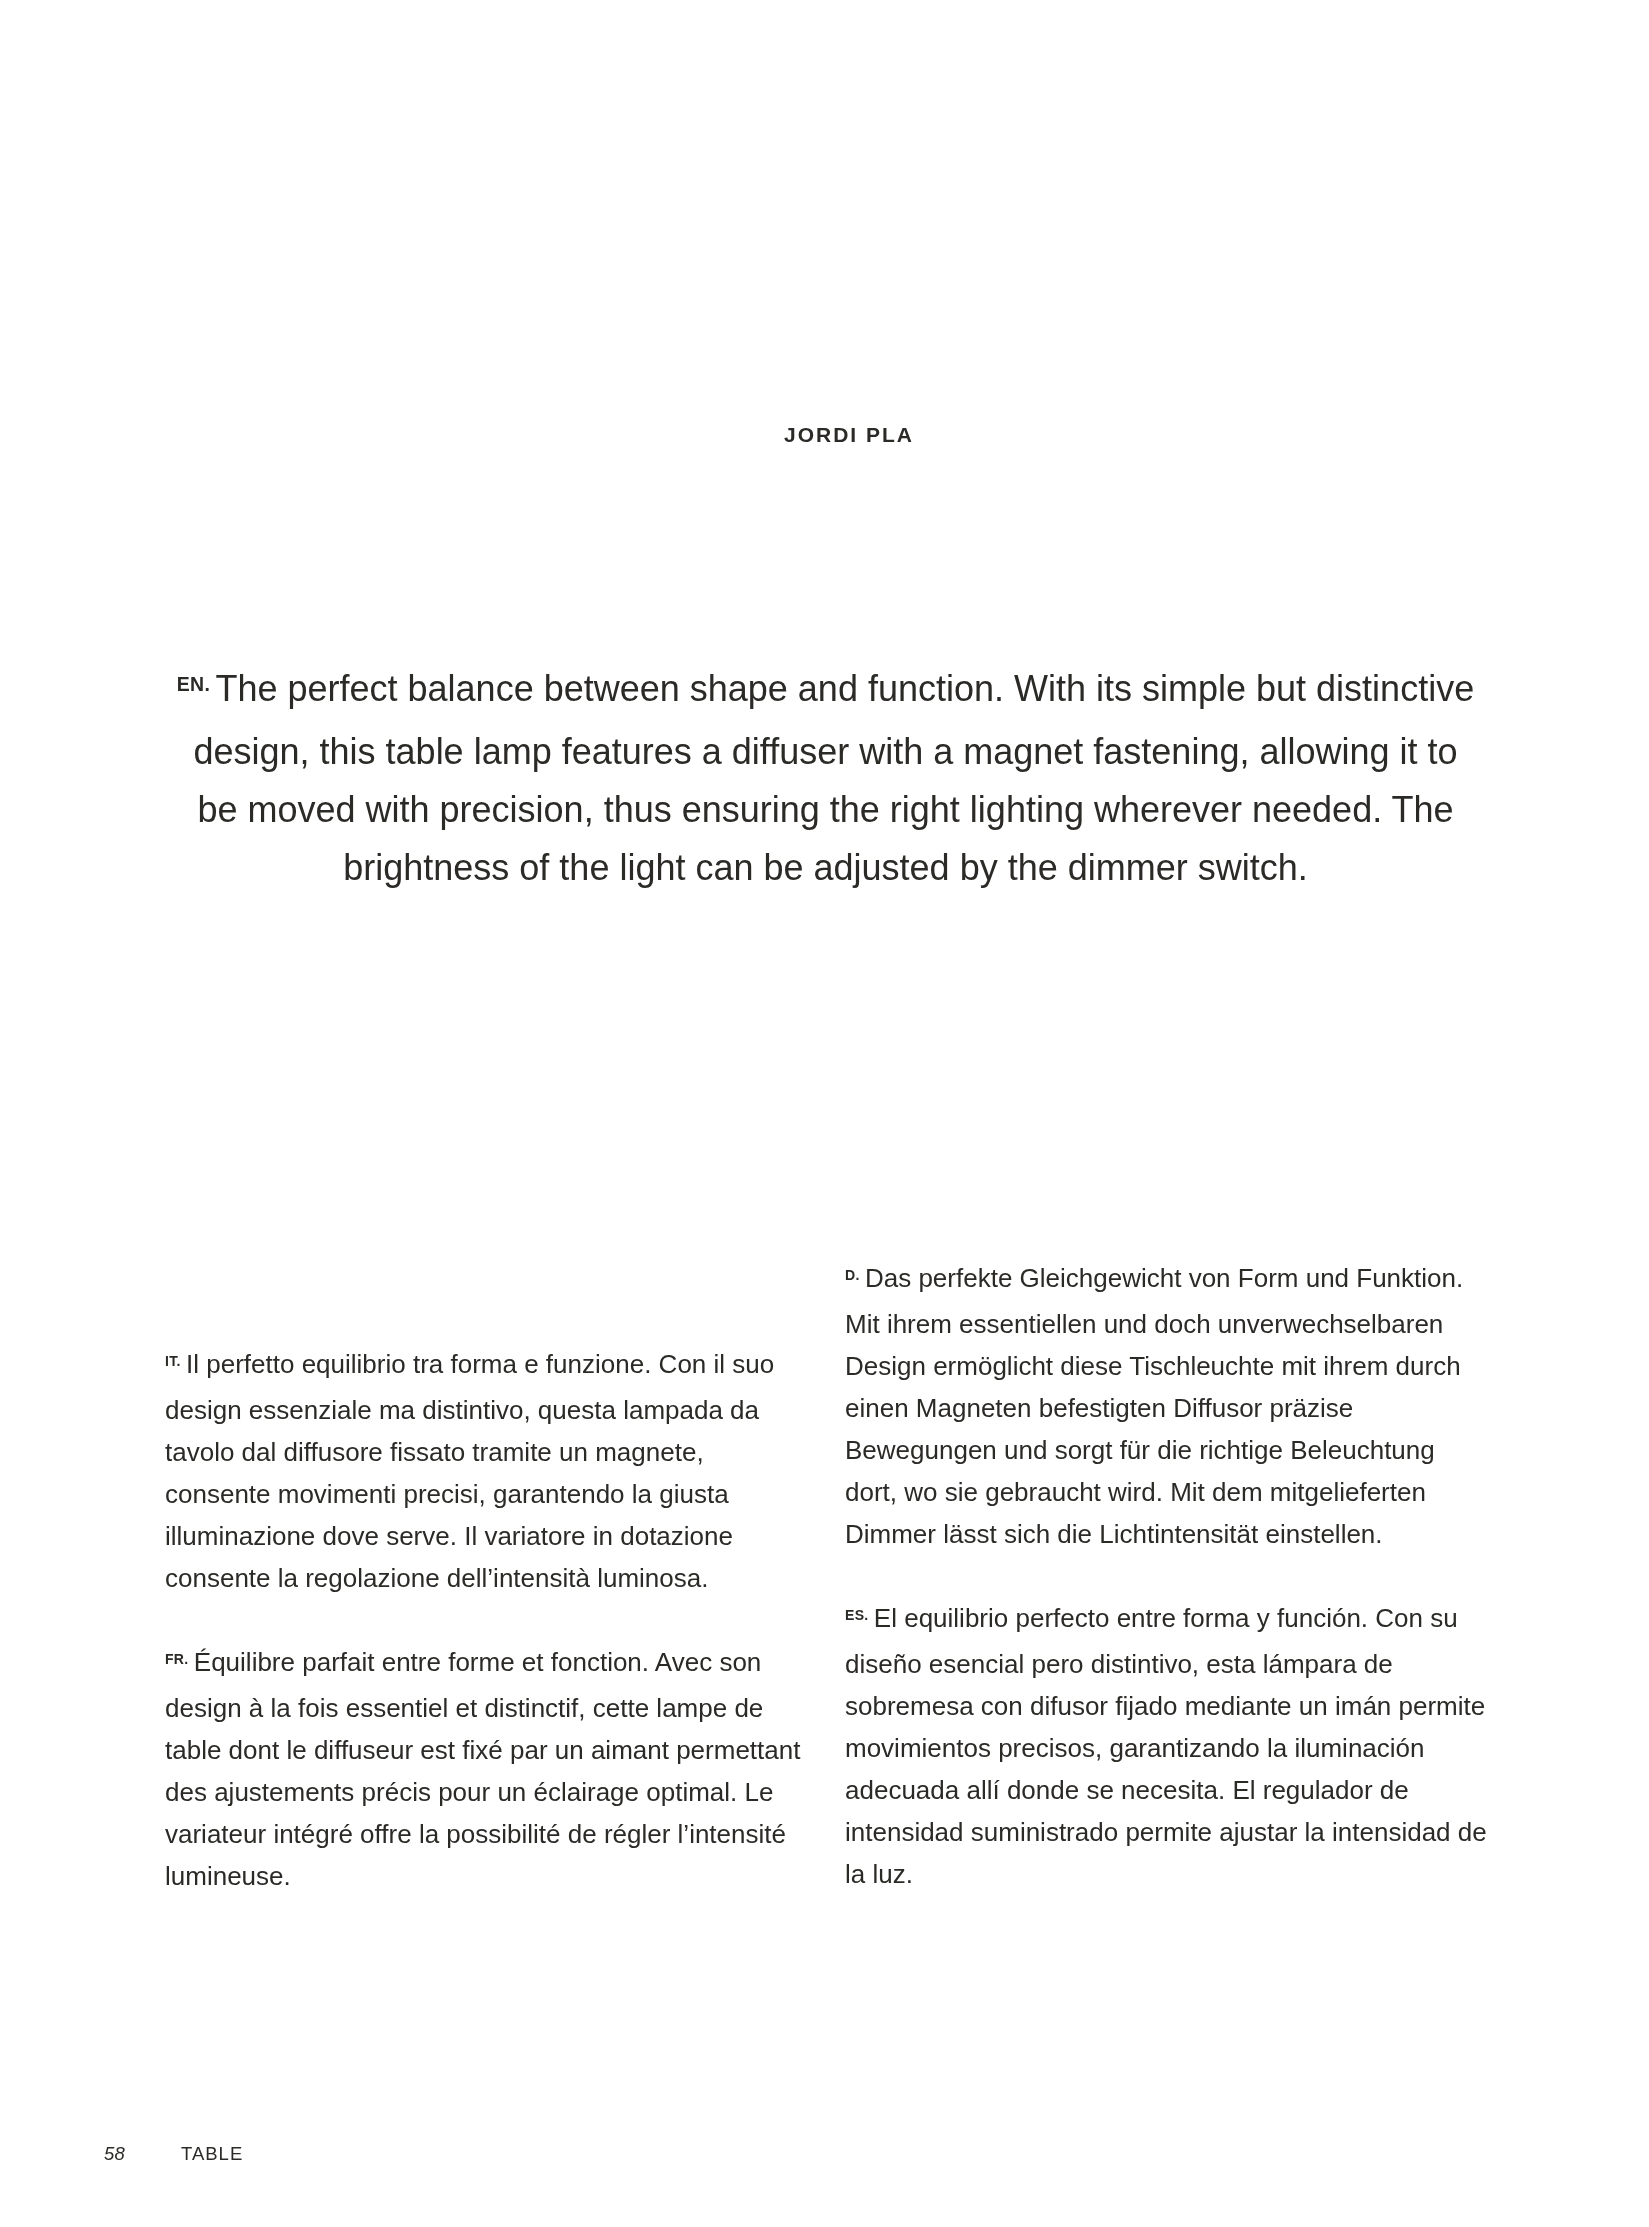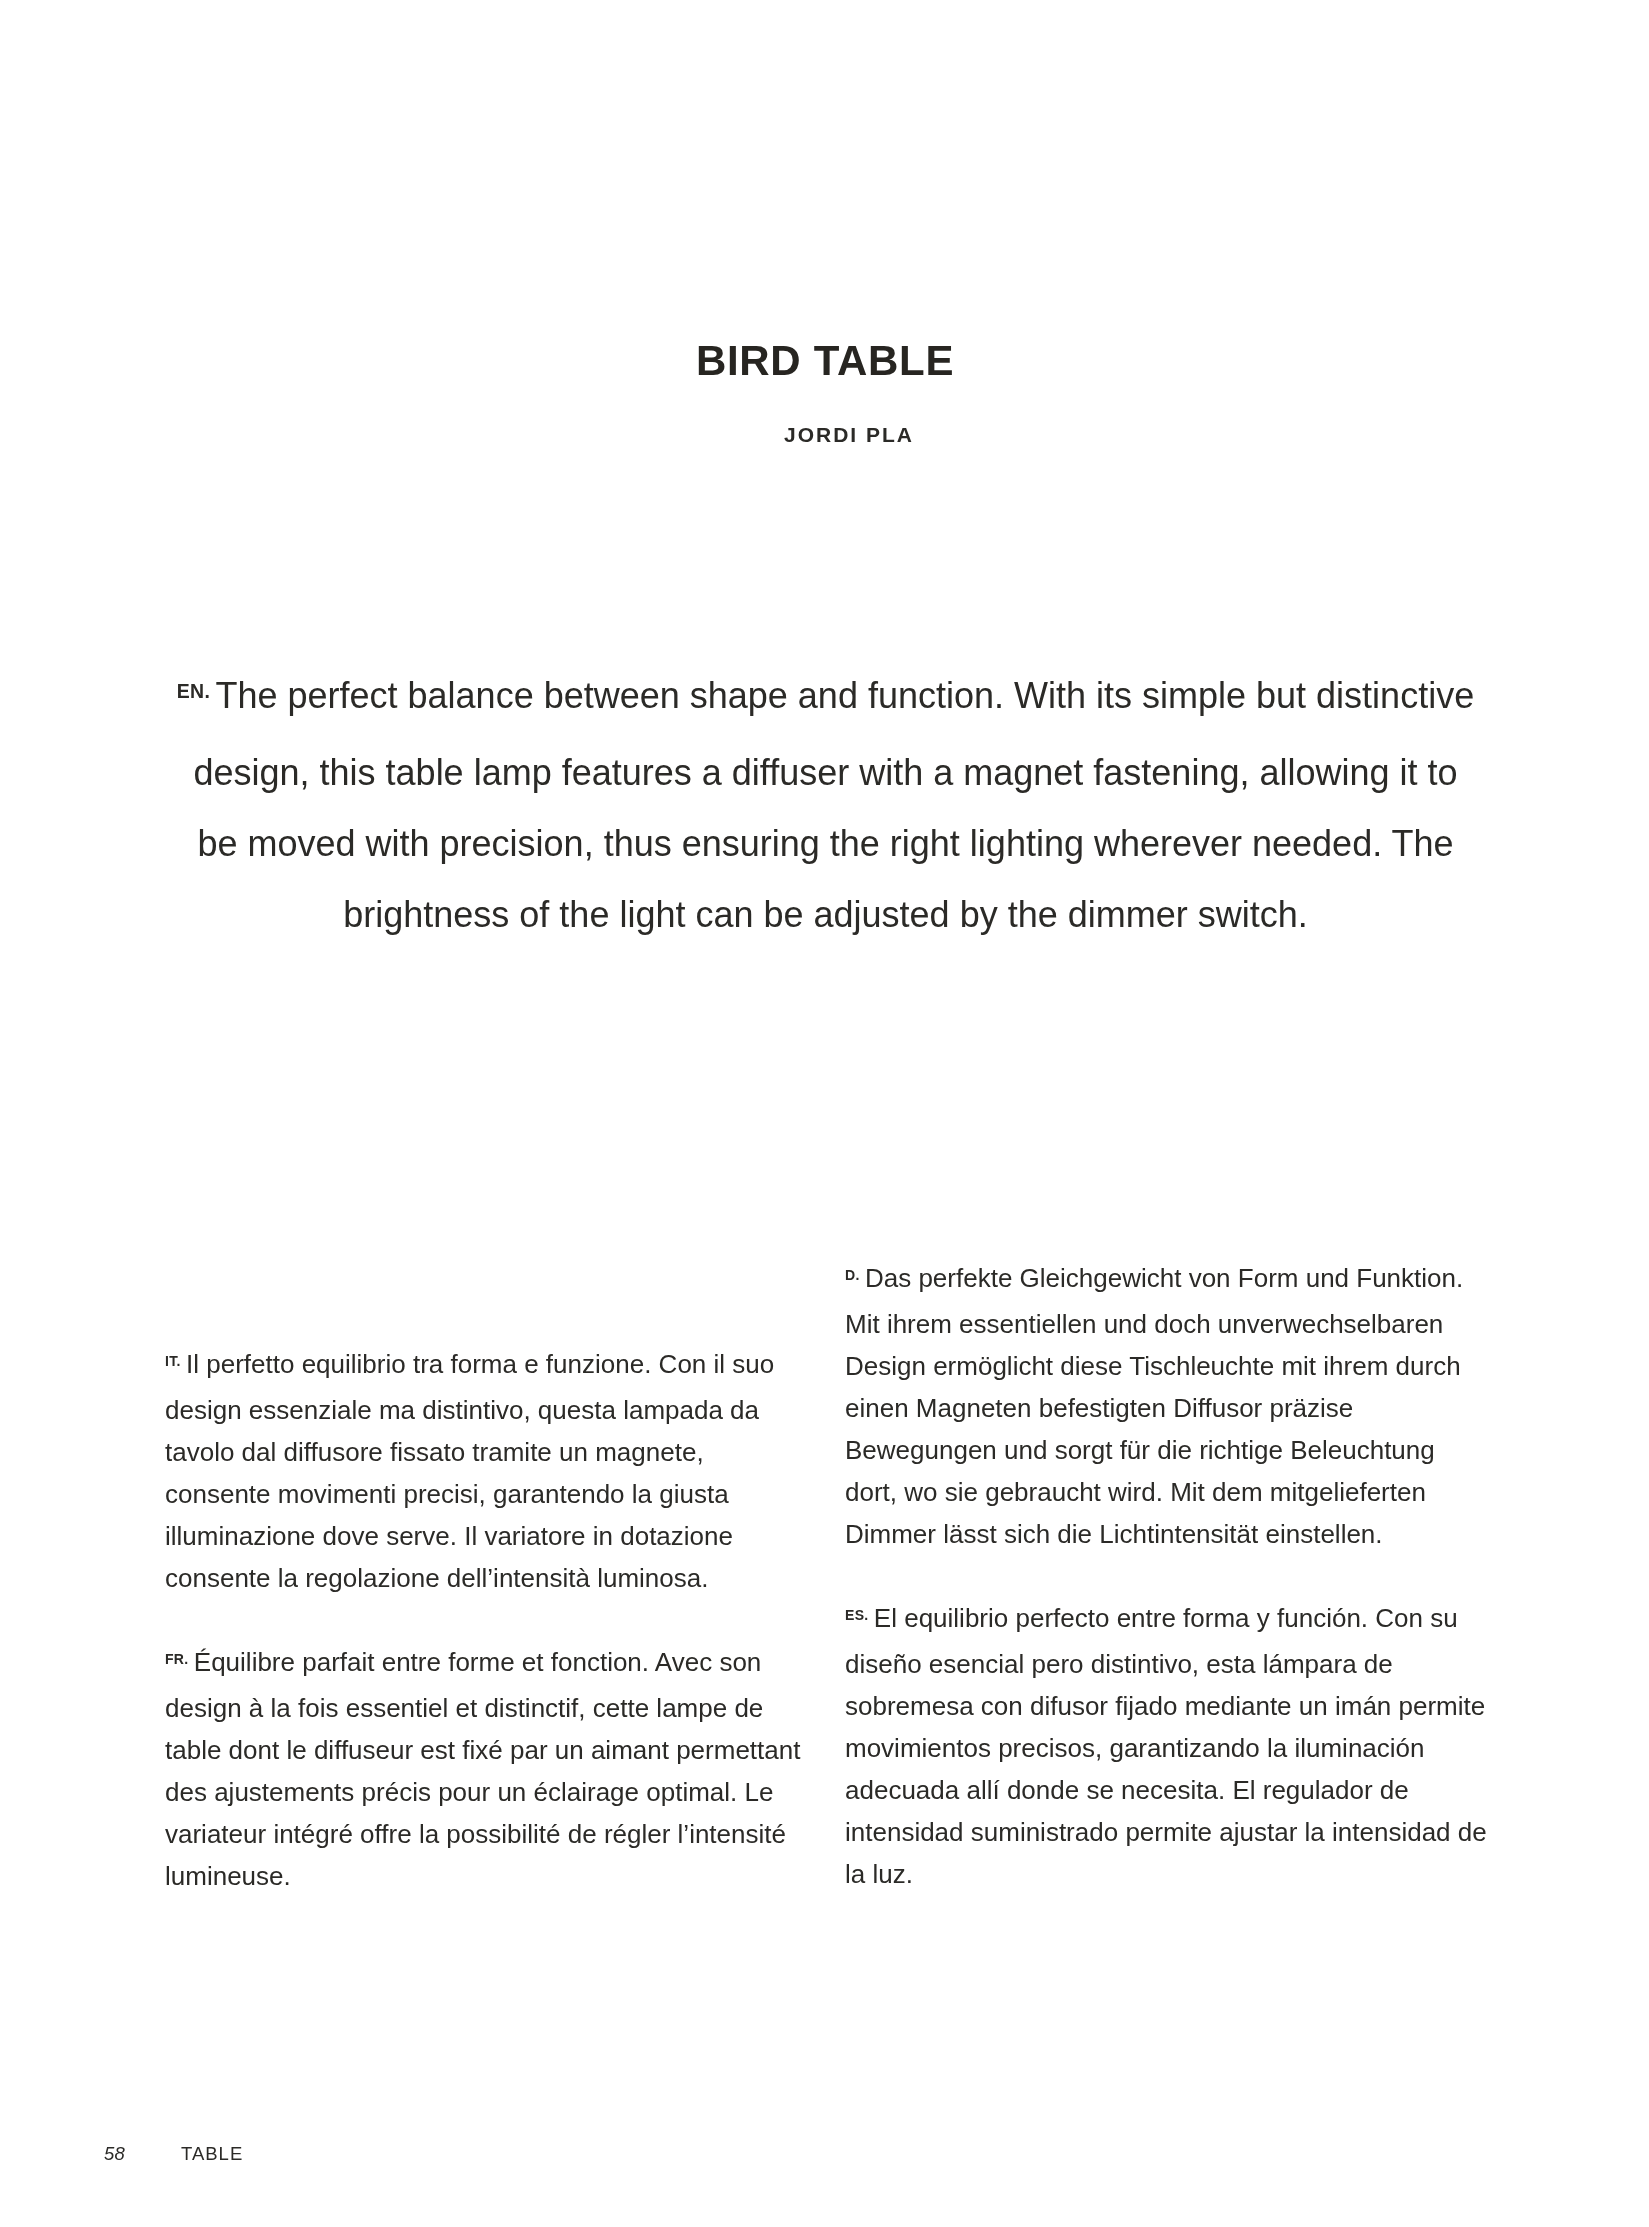--- a/index.html
+++ b/index.html
@@ -21,21 +21,21 @@
   .designer{
     position:absolute;top:423px;left:0;width:100%;
     text-align:center;
     font-size:21px;font-weight:600;letter-spacing:2px;
     color:#2b2a27;
     margin-left:24px;
   }
   .intro{
     position:absolute;top:660px;left:172px;width:1307px;
     text-align:center;
-    font-size:36px;line-height:71px;font-weight:400;
+    font-size:36px;line-height:58px;font-weight:400;
   }
   .lang{
     font-size:0.54em;font-weight:600;letter-spacing:0.3px;
     position:relative;top:-0.52em;vertical-align:baseline;
     margin-right:5.3px;
   }
   .col{
     position:absolute;width:647px;
     font-size:26px;line-height:42px;font-weight:400;
     text-align:left;
@@ -50,21 +50,20 @@
   .footer-section{
     position:absolute;left:181px;top:2143px;
     font-size:18.5px;letter-spacing:1px;
   }
 </style>
 </head>
 <body>
 
 <div class="page">
 
-  <h1 class="title">BIRD TABLE</h1>
 
   <div class="designer">JORDI PLA</div>
 
   <section class="intro">
     <span class="lang">EN.</span><span>The perfect balance between shape and function. With its simple but distinctive design, this table lamp features a diffuser with a magnet fastening, allowing it to be moved with precision, thus ensuring the right lighting wherever needed. The brightness of the light can be adjusted by the dimmer switch.</span>
   </section>
 
   <section class="col col-right">
     <p>
       <span class="lang">D.</span><span>Das perfekte Gleichgewicht von Form und Funktion. Mit ihrem essentiellen und doch unverwechselbaren Design ermöglicht diese Tischleuchte mit ihrem durch einen Magneten befestigten Diffusor präzise Bewegungen und sorgt für die richtige Beleuchtung dort, wo sie gebraucht wird. Mit dem mitgelieferten Dimmer lässt sich die Lichtintensität einstellen.</span>

